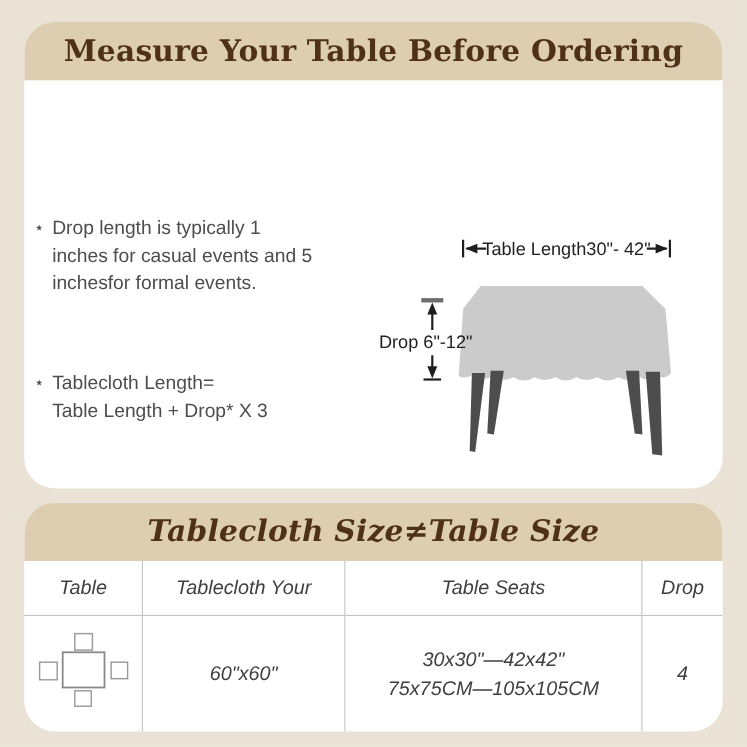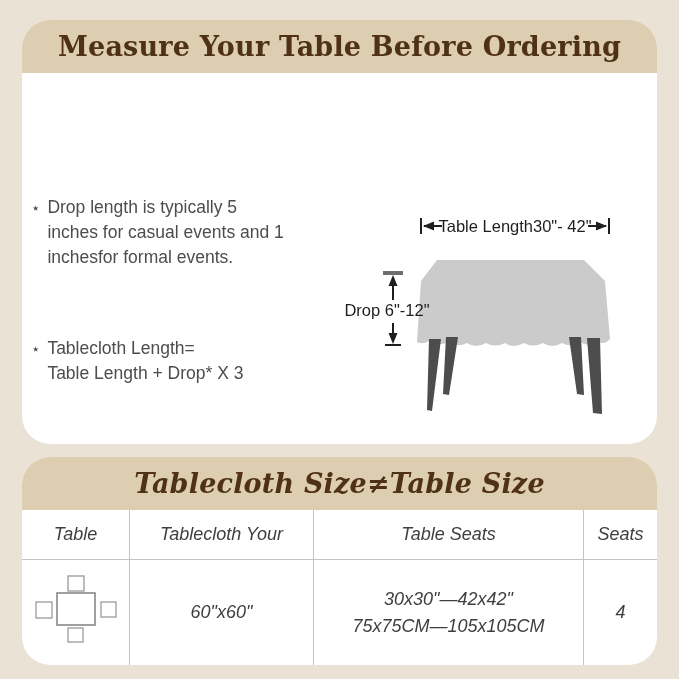--- a/index.html
+++ b/index.html
@@ -94,22 +94,22 @@
   <section class="card card1">
     <header class="card-head">
       <h1>Measure Your Table Before Ordering</h1>
     </header>
 
     <div class="card1-body">
 
       <div class="note note1">
         <span class="marker">⋆</span>
         <div class="note-lines">
-          <div>Drop length is typically 5</div>
-          <div>inches for casual events and 1</div>
+          <div>Drop length is typically 1</div>
+          <div>inches for casual events and 5</div>
           <div>inchesfor formal events.</div>
         </div>
       </div>
 
       <div class="note note2">
         <span class="marker">⋆</span>
         <div class="note-lines">
           <div>Tablecloth Length=</div>
           <div>Table Length + Drop* X 3</div>
         </div>
@@ -153,21 +153,21 @@
   <section class="card card2">
     <header class="card-head">
       <h1>Tablecloth Size≠Table Size</h1>
     </header>
 
     <div class="size-table">
 
       <div class="cell v h">Table</div>
       <div class="cell v h">Tablecloth Your</div>
       <div class="cell v h">Table Seats</div>
-      <div class="cell h">Seats</div>
+      <div class="cell h">Drop</div>
 
       <div class="cell v">
         <svg width="90" height="78" viewBox="0 0 90 78">
           <rect x="37" y="2" width="16" height="15" fill="#ffffff" stroke="#9a9a9a" stroke-width="1.3"></rect>
           <rect x="5" y="28" width="16" height="16" fill="#ffffff" stroke="#9a9a9a" stroke-width="1.3"></rect>
           <rect x="70" y="28" width="15" height="15" fill="#ffffff" stroke="#9a9a9a" stroke-width="1.3"></rect>
           <rect x="37" y="54" width="15" height="14" fill="#ffffff" stroke="#9a9a9a" stroke-width="1.3"></rect>
           <rect x="26" y="19" width="38" height="32" fill="#ffffff" stroke="#888888" stroke-width="1.6"></rect>
         </svg>
       </div>

